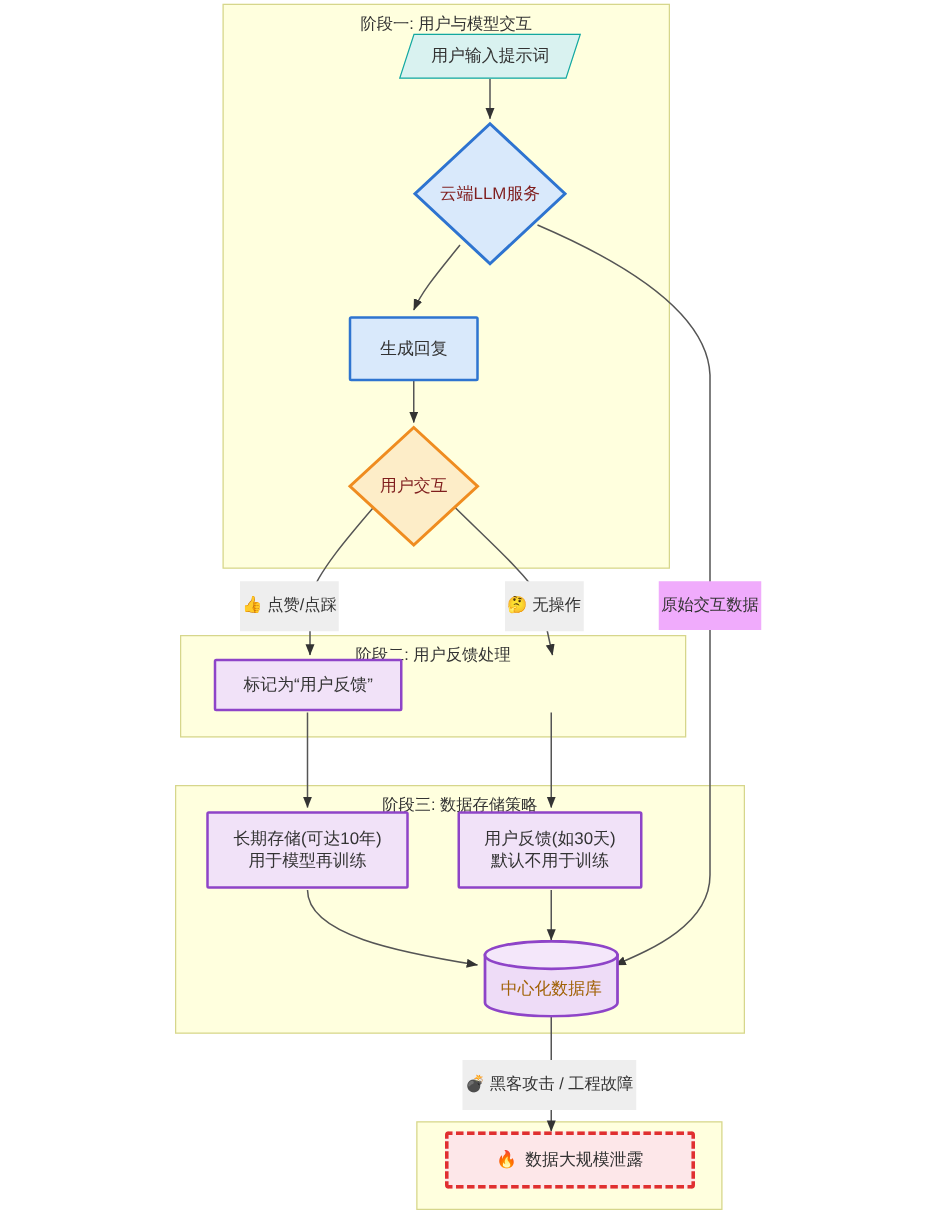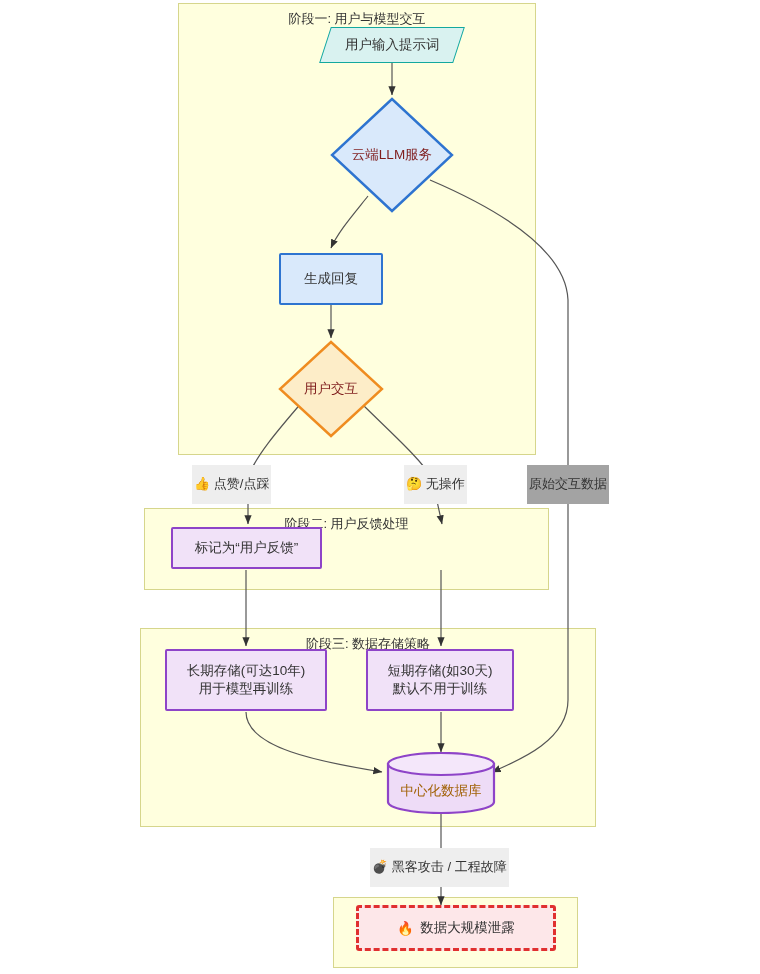--- a/index.html
+++ b/index.html
@@ -124,21 +124,21 @@
   .edge-label {
     position: absolute;
     background: #eeeeee;
     color: #333333;
     font-size: 13px;
     padding: 11px 2px;
     white-space: nowrap;
     line-height: 1.3;
   }
   .edge-label.plain {
-    background: #a3a3a3;
+    background: #f0abfc;
   }
   .emoji {
     font-family: "DejaVu Sans", sans-serif;
   }
 </style>
 </head>
 <body>
 
 <div id="canvas">
 
@@ -230,21 +230,21 @@
     <span>标记为“用户反馈”</span>
   </div>
 
 
   <div class="node node-rect-purple" style="left:165px; top:649px; width:162px; height:62px; flex-direction:column;">
     <span>长期存储(可达10年)</span>
     <span>用于模型再训练</span>
   </div>
 
   <div class="node node-rect-purple" style="left:366px; top:649px; width:148px; height:62px; flex-direction:column;">
-    <span>短期存储(如30天)</span>
+    <span>用户反馈(如30天)</span>
     <span>默认不用于训练</span>
   </div>
 
   <div class="node-cylinder" style="left:386px; top:752px; width:110px; height:62px;">
     <svg width="110" height="62" viewBox="0 0 110 62">
       <path d="M2,12 L2,50 A53,11 0 0 0 108,50 L108,12 Z" fill="#eedcf7" stroke="#8e44c8" stroke-width="2.2"></path>
       <ellipse cx="55" cy="12" rx="53" ry="11" fill="#f4e7fa" stroke="#8e44c8" stroke-width="2.2"></ellipse>
     </svg>
     <div class="cyl-label">中心化数据库</div>
   </div>

